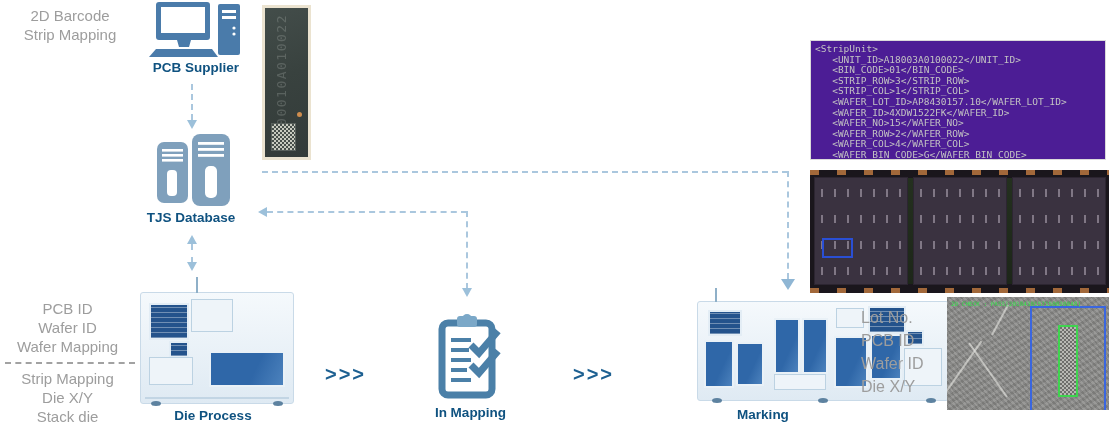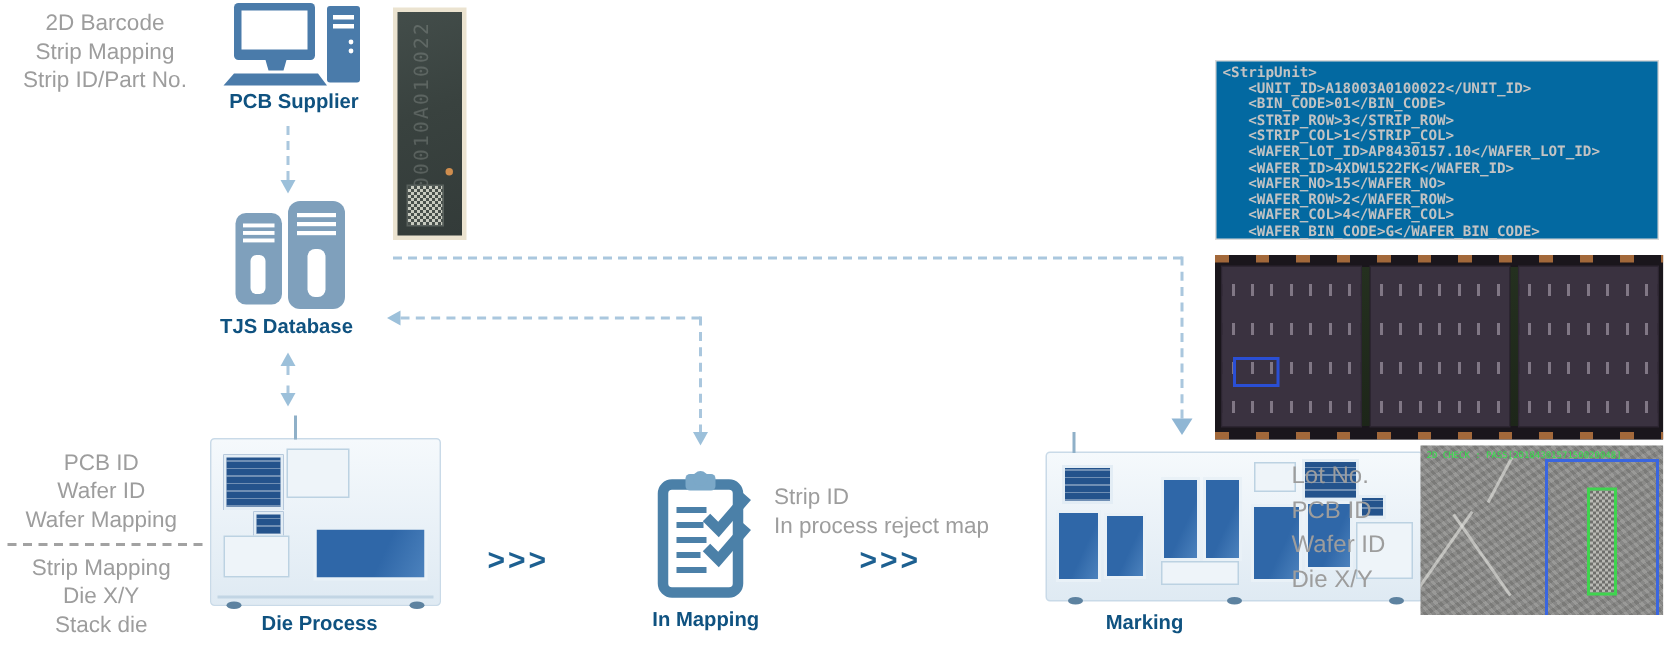--- a/index.html
+++ b/index.html
@@ -22,22 +22,22 @@
   
   .dash-h{border-top:2px dashed #aac7de;height:0;}
   .dash-v{border-left:2px dashed #aac7de;width:0;}
   .ah{width:0;height:0;}
   .ah-down{border-left:5px solid transparent;border-right:5px solid transparent;border-top:9px solid #9cc0da;}
   .ah-up{border-left:5px solid transparent;border-right:5px solid transparent;border-bottom:9px solid #9cc0da;}
   .ah-left{border-top:5px solid transparent;border-bottom:5px solid transparent;border-right:9px solid #9cc0da;}
   .ah-down-big{border-left:7px solid transparent;border-right:7px solid transparent;border-top:11px solid #8fb6d4;}
 
   
-  .xml-box{left:810px;top:40px;width:296px;height:120px;border:1px solid #dadada;background:#0369a1;
-           padding:3px 0 0 4px;box-sizing:border-box;font-weight:bold;}
+  .xml-box{left:810px;top:40px;width:296px;height:120px;border:1px solid #dadada;background:#4c1d95;
+           padding:3px 0 0 4px;box-sizing:border-box;}
   .xml-line{font-family:"DejaVu Sans Mono",monospace;font-size:9.5px;line-height:10.6px;
             color:#c3c3c3;white-space:pre;}
 
   
   .strip-photo{left:262px;top:5px;width:49px;height:155px;background:#ebe3d0;padding:3px;box-sizing:border-box;}
   .strip-inner{position:relative;width:100%;height:100%;
       background:linear-gradient(160deg,#434d4a 0%,#39423f 45%,#333b39 100%);overflow:hidden;}
   .strip-etch{position:absolute;left:9px;top:6px;writing-mode:vertical-rl;transform:rotate(180deg);
       color:rgba(225,232,226,0.20);font-size:13px;letter-spacing:1.5px;font-family:"DejaVu Sans Mono",monospace;}
   .strip-dm{position:absolute;left:7px;bottom:7px;width:23px;height:26px;
@@ -80,21 +80,20 @@
   .m-pole{position:absolute;width:2px;background:#8fb0c8;}
 </style>
 </head>
 <body>
 
 <div id="stage">
 
   <div class="abs gray-txt right" style="left:5px;top:6px;width:130px;">
     <div>2D Barcode</div>
     <div>Strip Mapping</div>
-    <div>Strip ID/Part No.</div>
   </div>
 
   <div class="abs" style="left:148px;top:2px;width:98px;height:56px;">
     <svg width="98" height="58" viewBox="0 0 98 58">
       <rect x="8" y="0" width="54" height="38" rx="3" fill="#4a7baa"></rect>
       <rect x="13" y="5" width="44" height="26" fill="#ffffff"></rect>
       <polygon points="29,38 43,38 41,45 31,45" fill="#4a7baa"></polygon>
       <polygon points="8,47 64,47 70,55 1,55" fill="#4a7baa"></polygon>
       <rect x="70" y="2" width="22" height="51" rx="2" fill="#4a7baa"></rect>
       <rect x="74" y="8" width="14" height="3" fill="#ffffff"></rect>
@@ -204,24 +203,20 @@
       <rect x="13" y="34" width="18" height="4" fill="#4b80a8"></rect>
       <rect x="13" y="44" width="20" height="4" fill="#4b80a8"></rect>
       <rect x="13" y="54" width="16" height="4" fill="#4b80a8"></rect>
       <rect x="13" y="64" width="20" height="4" fill="#4b80a8"></rect>
       <polyline points="33,31 41,39 60,17" fill="none" stroke="#4b80a8" stroke-width="7"></polyline>
       <polyline points="33,51 41,59 60,37" fill="none" stroke="#4b80a8" stroke-width="7"></polyline>
     </svg>
   </div>
   <div class="abs node-label" style="left:418px;top:405px;width:105px;">In Mapping</div>
 
-  <div class="abs gray-txt" style="left:516px;top:322px;width:160px;">
-    <div>Strip ID</div>
-    <div>In process reject map</div>
-  </div>
 
   <div class="abs chev" style="left:573px;top:363px;">&gt;&gt;&gt;</div>
 
   <div class="abs machine" style="left:697px;top:301px;width:250px;height:98px;">
     <div class="m-pole" style="left:17px;top:-14px;height:14px;"></div>
     <div class="m-part m-screen" style="left:10px;top:8px;width:30px;height:22px;"></div>
     <div class="m-part m-window" style="left:6px;top:38px;width:26px;height:44px;"></div>
     <div class="m-part m-window" style="left:38px;top:40px;width:24px;height:40px;"></div>
     <div class="m-part m-window" style="left:76px;top:16px;width:22px;height:52px;"></div>
     <div class="m-part m-window" style="left:104px;top:16px;width:22px;height:52px;"></div>

